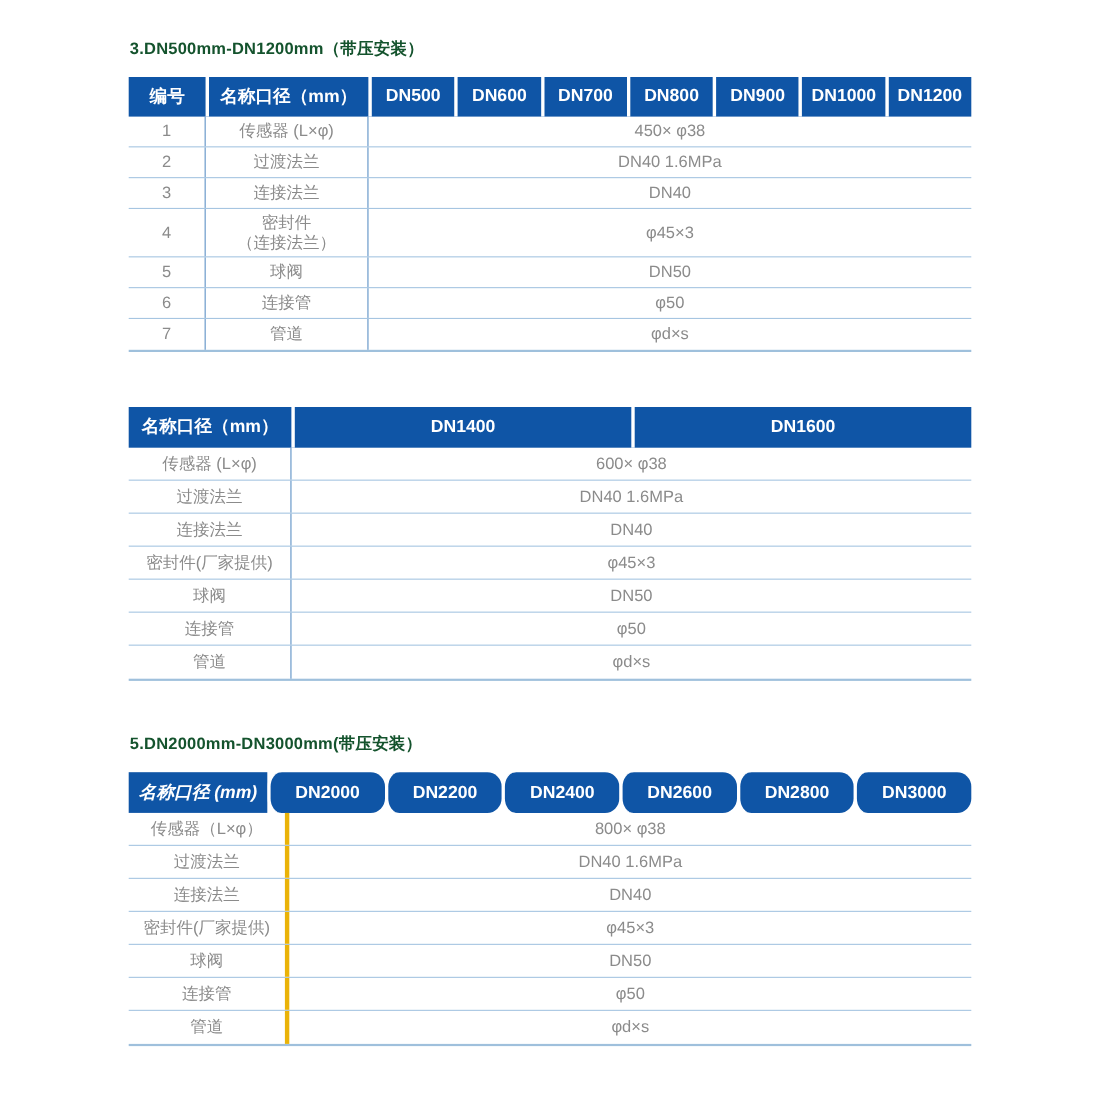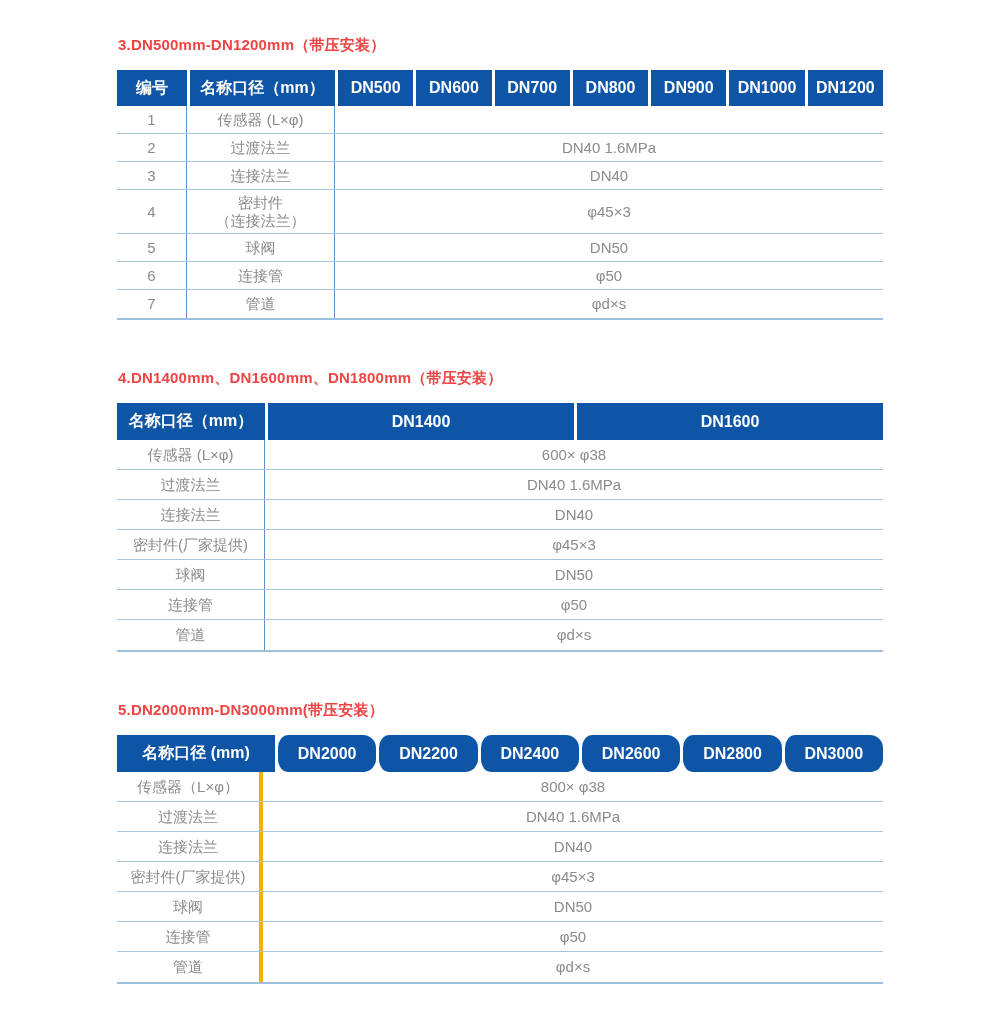--- a/index.html
+++ b/index.html
@@ -6,42 +6,42 @@
   body {
     width:1000px; height:1013px;
     font-family:"Liberation Sans", "DejaVu Sans", sans-serif;
     box-sizing:border-box;
     padding-top:37px;
   }
   * { box-sizing:border-box; }
   .section { margin-left:117px; width:766px; }
   .section + .section { margin-top:50px; }
   .sec-title {
-    font-size:15px; font-weight:bold; color:#ef4444;
+    font-size:15px; font-weight:bold; color:#14532d;
     line-height:16px; margin:0 0 17px 1px;
     letter-spacing:0.2px;
   }
   .thead { display:flex; width:100%; }
   .hc {
     background:#0f55a6; color:#ffffff;
     font-weight:bold; font-size:16px;
     display:flex; align-items:center; justify-content:center;
     height:36px;
   }
   .t45 .hc { height:37px; }
   .hc + .hc { border-left:3px solid #ffffff; }
   
   .t3 .col-num { width:70px; flex:none; }
   .t3 .col-label { width:148px; flex:none; }
   .t3 .col-dn { flex:1; }
   
   .t4 .col-label { width:148px; flex:none; }
   .t4 .col-dn { flex:1; }
   
-  .t5 .col-label { width:158px; flex:none; }
+  .t5 .col-label { width:126px; flex:none;font-style:italic; }
   .t5 .col-dn { flex:1;border-radius:13px; }
 
   .tbody { width:100%; border-bottom:2px solid #9fc0dc; }
   .trow {
     display:flex; width:100%;
     border-bottom:1px solid #a6c5e1;
     height:28px;
   }
   .tbody .trow:last-child { border-bottom:none; }
   .t45 .trow { height:30px; }
@@ -70,20 +70,21 @@
     <div class="hc col-dn">DN700</div>
     <div class="hc col-dn">DN800</div>
     <div class="hc col-dn">DN900</div>
     <div class="hc col-dn">DN1000</div>
     <div class="hc col-dn">DN1200</div>
   </div>
   <div class="tbody">
     <div class="trow">
       <div class="cell b-num">1</div>
       <div class="cell b-label">传感器 (L×φ)</div>
+      <div class="cell b-val">450× φ38</div>
     </div>
     <div class="trow">
       <div class="cell b-num">2</div>
       <div class="cell b-label">过渡法兰</div>
       <div class="cell b-val">DN40 1.6MPa</div>
     </div>
     <div class="trow">
       <div class="cell b-num">3</div>
       <div class="cell b-label">连接法兰</div>
       <div class="cell b-val">DN40</div>
@@ -106,21 +107,20 @@
     </div>
     <div class="trow">
       <div class="cell b-num">7</div>
       <div class="cell b-label">管道</div>
       <div class="cell b-val">φd×s</div>
     </div>
   </div>
 </div>
 
 <div class="section t4 t45">
-  <div class="sec-title">4.DN1400mm、DN1600mm、DN1800mm（带压安装）</div>
   <div class="thead">
     <div class="hc col-label">名称口径（mm）</div>
     <div class="hc col-dn">DN1400</div>
     <div class="hc col-dn">DN1600</div>
   </div>
   <div class="tbody">
     <div class="trow">
       <div class="cell b-label">传感器 (L×φ)</div>
       <div class="cell b-val">600× φ38</div>
     </div>

